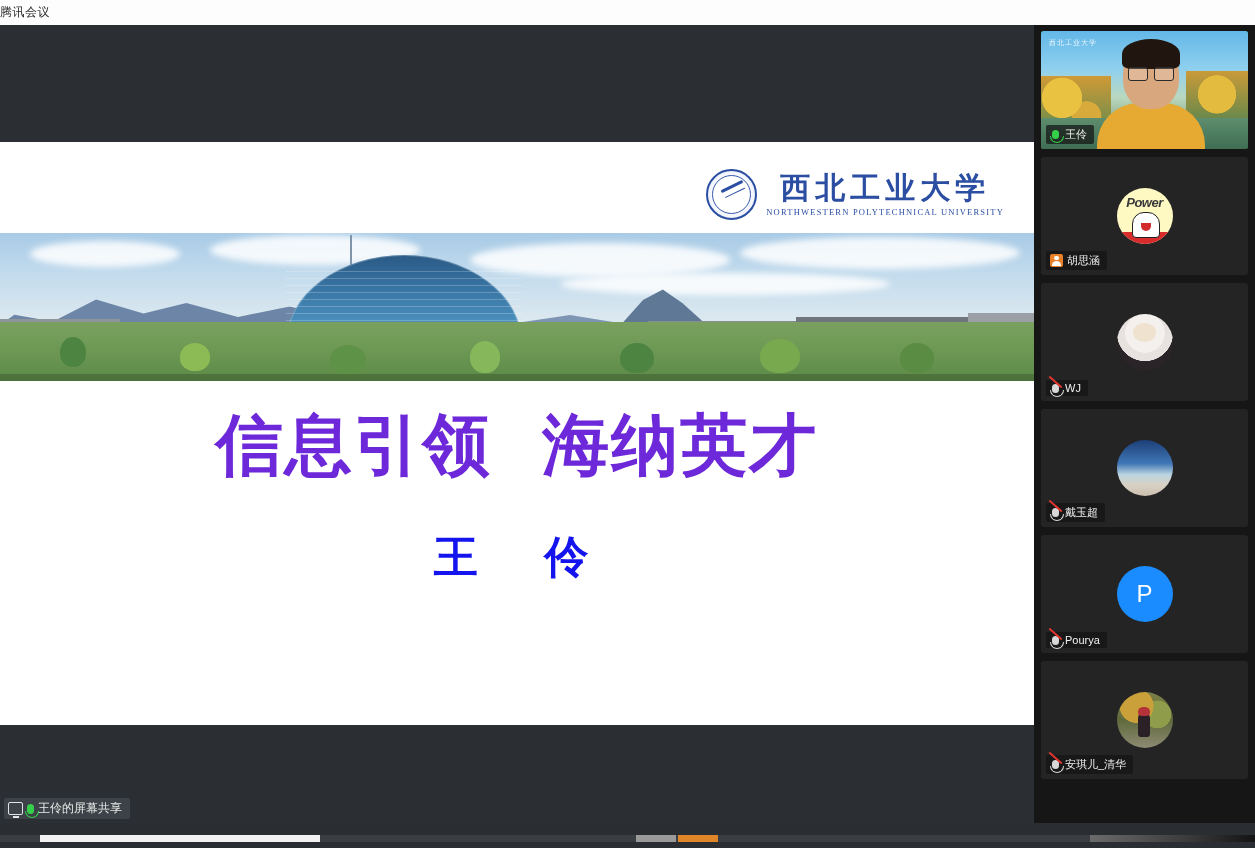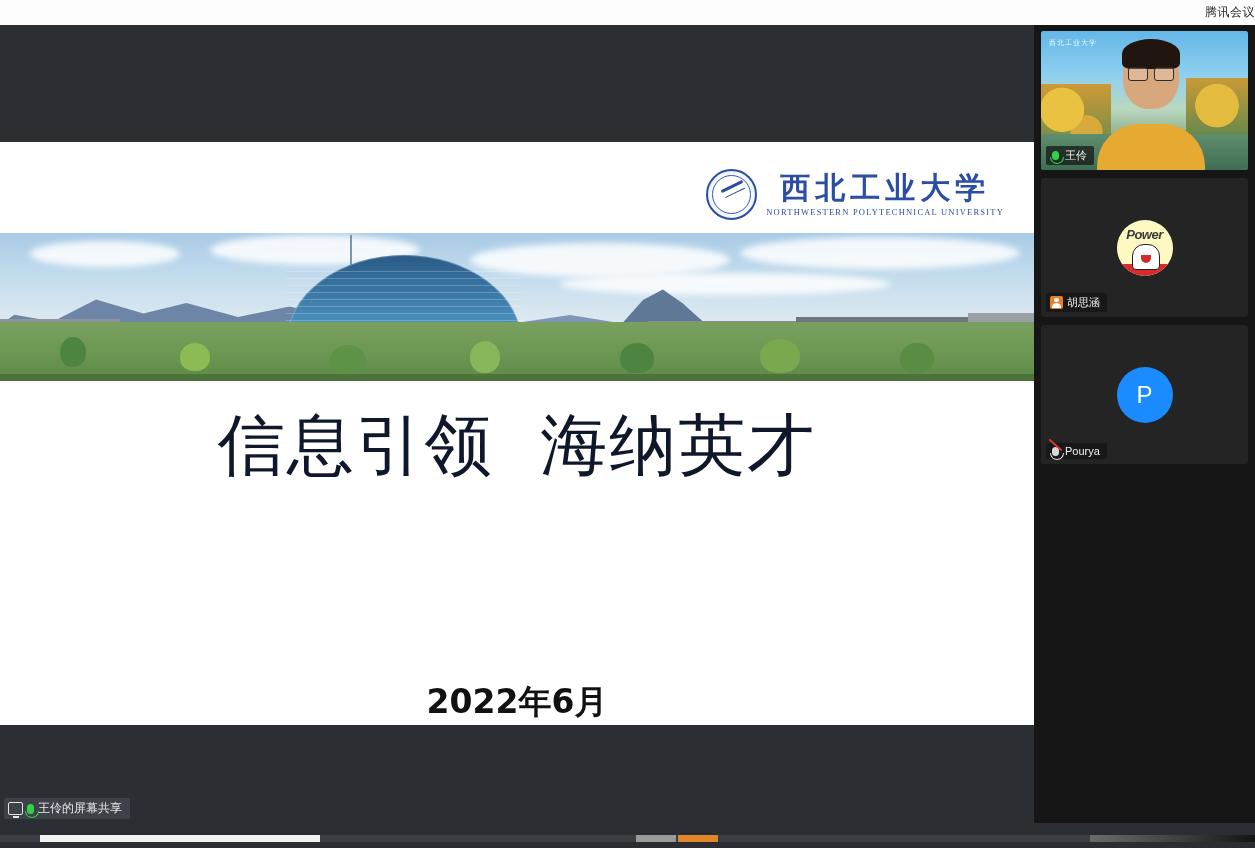--- a/index.html
+++ b/index.html
@@ -1,21 +1,21 @@
 <!DOCTYPE html>
 <html><head>
 <meta charset="utf-8">
 <style>
   html,body{margin:0;padding:0;background:#000;}
   body{width:1255px;height:848px;overflow:hidden;font-family:"Liberation Sans","DejaVu Sans",sans-serif;}
   .app{position:relative;width:1255px;height:848px;background:#1a1a1a;}
 
   
   .titlebar{position:absolute;left:0;top:0;width:1255px;height:25px;background:#fdfdfd;
-            display:flex;align-items:center;justify-content:flex-end;border-bottom:1px solid #c8c8c8;}
+            display:flex;align-items:center;justify-content:flex-start;border-bottom:1px solid #c8c8c8;}
   .titlebar .t{font-size:12px;color:#2a2a2a;letter-spacing:.5px;}
 
   
   .stage{position:absolute;left:0;top:25px;width:1034px;height:798px;background:#2b2f33;overflow:hidden;}
   .letterbox-top{position:absolute;left:0;top:0;width:1034px;height:117px;background:#2b2f33;}
   .letterbox-bottom{position:absolute;left:0;top:700px;width:1034px;height:98px;background:#2b2f33;}
 
   .slide{position:absolute;left:0;top:117px;width:1034px;height:583px;background:#ffffff;overflow:hidden;}
 
   
@@ -55,21 +55,21 @@
   .oval:after{content:"";position:absolute;left:0;top:16px;right:0;bottom:10px;
         background:repeating-linear-gradient(180deg,rgba(255,255,255,.22) 0 1px,rgba(0,0,0,0) 1px 7px);}
   .mast{position:absolute;left:350px;top:2px;width:2px;height:30px;background:#7f96aa;}
   .green{position:absolute;left:0;bottom:0;width:100%;height:40%;
        background:linear-gradient(#7aa05f 0%,#6f9a56 40%,#5d8a48 100%);}
   .tree{position:absolute;border-radius:50% 50% 45% 45%;background:#4e8442;}
   .bshade{position:absolute;left:0;bottom:0;width:100%;height:7px;background:rgba(0,0,0,.18);}
 
   
   .headline{position:absolute;left:0;top:258px;width:1034px;text-align:center;
-            font-family:"DejaVu Sans","Liberation Sans",sans-serif;font-weight:400;font-size:67px;color:#0f172a;
+            font-family:"DejaVu Sans","Liberation Sans",sans-serif;font-weight:700;font-size:67px;color:#6d28d9;
             letter-spacing:2px;white-space:pre;}
   .speaker{position:absolute;left:0;top:386px;width:1034px;text-align:center;
            font-family:"DejaVu Sans","Liberation Sans",sans-serif;font-weight:700;font-size:44px;color:#1414ee;
            letter-spacing:12px;white-space:pre;}
   .affil{position:absolute;left:0;top:462px;width:1034px;text-align:center;
          font-family:"DejaVu Sans","Liberation Sans",sans-serif;font-weight:700;font-size:46px;color:#1414ee;}
   .date{position:absolute;left:0;top:538px;width:1034px;text-align:center;
         font-family:"DejaVu Sans","Liberation Sans",sans-serif;font-weight:700;font-size:33px;color:#111;}
 
   
@@ -78,21 +78,21 @@
   .sharechip .lbl{font-size:12px;color:#e9e9e9;white-space:nowrap;}
   .mon{width:13px;height:11px;border:1.6px solid #e3e3e3;border-radius:2px;position:relative;display:inline-block;}
   .mon:after{content:"";position:absolute;left:3.5px;bottom:-4px;width:6px;height:2px;background:#e3e3e3;}
   .micg{width:7px;height:10px;background:#35d04a;border-radius:4px;position:relative;display:inline-block;}
   .micg:after{content:"";position:absolute;left:-2.5px;bottom:-4px;width:12px;height:6px;
               border:1.6px solid #35d04a;border-top:none;border-radius:0 0 8px 8px;}
 
   
   .rail{position:absolute;left:1034px;top:25px;width:221px;height:798px;background:#161616;padding-top:6px;
         box-sizing:border-box;}
-  .tile{position:relative;width:207px;height:139px;margin:0 auto 8px auto;background:#242424;border-radius:3px;
+  .tile{position:relative;width:207px;height:118px;margin:0 auto 8px auto;background:#242424;border-radius:3px;
         overflow:hidden;}
   .tile.active{outline:2px solid #2bbf4a;outline-offset:-2px;}
   .namechip{position:absolute;left:5px;bottom:5px;display:flex;align-items:center;gap:4px;
             background:rgba(20,20,20,.72);padding:2px 7px 2px 4px;border-radius:2px;max-width:92%;}
   .namechip .nm{font-size:11px;color:#f0f0f0;white-space:nowrap;overflow:hidden;text-overflow:ellipsis;}
   .mic{position:relative;width:7px;height:9px;border-radius:4px;display:inline-block;flex:none;margin:0 2px;}
   .mic:after{content:"";position:absolute;left:-2.5px;bottom:-4px;width:12px;height:6px;
              border-style:solid;border-width:1.5px;border-top:none;border-radius:0 0 8px 8px;}
   .mic.on{background:#35d04a;}
   .mic.on:after{border-color:#35d04a;}
@@ -207,21 +207,21 @@
         <div class="tree" style="left:180px;top:110px;width:30px;height:28px;background:#8cbb55;"></div>
         <div class="tree" style="left:330px;top:112px;width:36px;height:30px;background:#5e9246;"></div>
         <div class="tree" style="left:470px;top:108px;width:30px;height:32px;background:#86b75a;"></div>
         <div class="tree" style="left:620px;top:110px;width:34px;height:30px;"></div>
         <div class="tree" style="left:760px;top:106px;width:40px;height:34px;background:#79a94f;"></div>
         <div class="tree" style="left:900px;top:110px;width:34px;height:30px;background:#5a8c43;"></div>
         <div class="bshade"></div>
       </div>
 
       <div class="headline">信息引领  海纳英才</div>
-      <div class="date">2022年6月</div>
+      <div class="speaker">王  伶</div>
     </div>
   </div>
 
   <div class="sharechip">
     <span class="mon"></span>
     <span class="micg"></span>
     <span class="lbl">王伶的屏幕共享</span>
   </div>
 
   <div class="rail">
@@ -250,30 +250,51 @@
         <div class="fig">
           <div class="mouth"></div>
         </div>
       </div>
       <div class="namechip">
         <span class="phone"></span>
         <span class="nm">胡思涵</span>
       </div>
     </div>
 
-
+    <div class="tile">
+      <div class="av wj"></div>
+      <div class="namechip">
+        <span class="mic off"></span>
+        <span class="nm">WJ</span>
+      </div>
+    </div>
+
+    <div class="tile">
+      <div class="av sea"></div>
+      <div class="namechip">
+        <span class="mic off"></span>
+        <span class="nm">戴玉超</span>
+      </div>
+    </div>
 
     <div class="tile">
       <div class="av blue">P</div>
       <div class="namechip">
         <span class="mic off"></span>
         <span class="nm">Pourya</span>
       </div>
     </div>
 
+    <div class="tile">
+      <div class="av autumn"></div>
+      <div class="namechip">
+        <span class="mic off"></span>
+        <span class="nm">安琪儿_清华</span>
+      </div>
+    </div>
   </div>
 
   <div class="taskbar">
     <div class="tb-strip"></div>
     <div class="tb-white"></div>
     <div class="tb-gray"></div>
     <div class="tb-orange"></div>
     <div class="tb-right"></div>
   </div>
 

